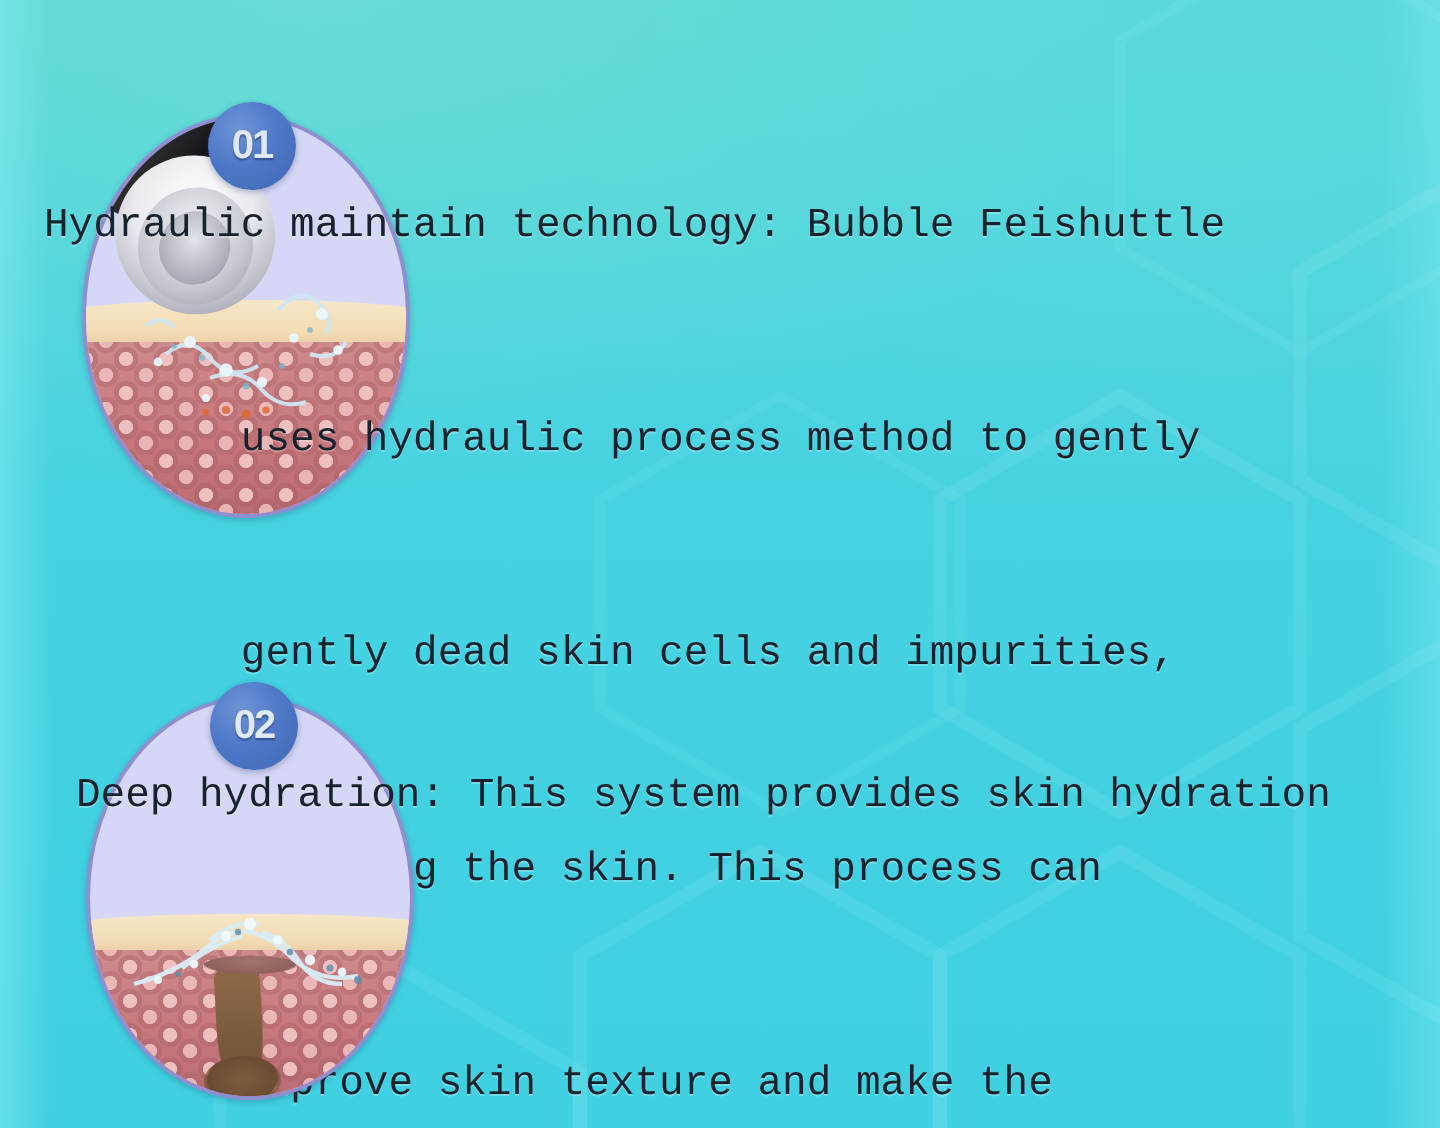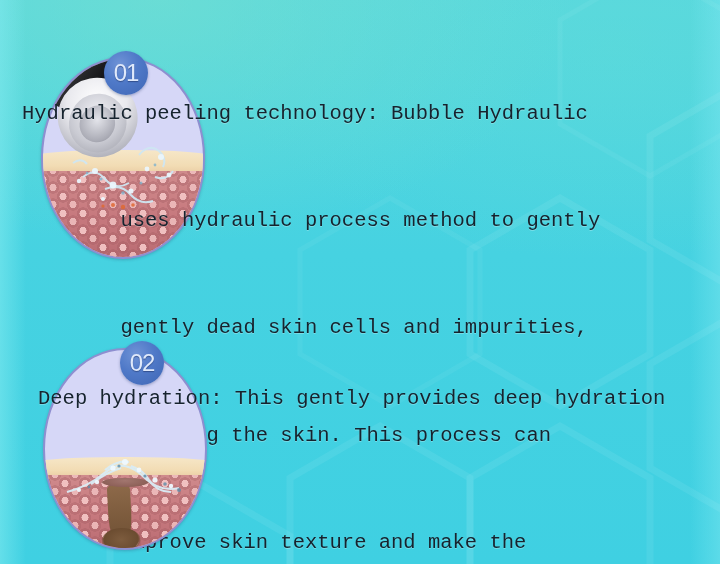--- a/index.html
+++ b/index.html
@@ -95,26 +95,26 @@
 
   
   .badge{
     position:absolute;width:44px;height:44px;border-radius:50%;
     background:radial-gradient(circle at 36% 30%,#6f93d6 0%,#4f79c8 45%,#3f66b4 100%);
     display:flex;align-items:center;justify-content:center;
     box-shadow:0 1px 3px rgba(30,50,100,.35);
   }
   .badge span{
     font-family:"Liberation Sans","DejaVu Sans",sans-serif;
-    font-size:24px;font-weight:400;color:#dfe9fb;line-height:1;
+    font-size:20px;font-weight:700;color:#dfe9fb;line-height:1;
     letter-spacing:-1px;
     text-shadow:0 1px 1px rgba(25,45,95,.55);
   }
   #badge1{left:104px;top:51px;}
-  #badge2{left:120px;top:341px;text-align:center;}
+  #badge2{left:105px;top:341px;text-align:center;}
 </style>
 </head>
 <body>
 
 <div id="stage">
 
   <div class="band left"></div>
   <div class="band right"></div>
 
   <svg class="hexlayer" viewBox="0 0 720 564" preserveAspectRatio="none">
@@ -182,21 +182,21 @@
             <circle cx="60" cy="147" r="1.6"></circle>
         </g>
       </svg>
     </div>
 
     <div class="badge" id="badge1">
       <span>01</span>
     </div>
 
     <div class="para" id="p1">
-      <span class="l">Hydraulic peeling technology: Bubble Hydraulic</span>
+      <span class="l">Hydraulic maintain technology: Bubble Feishuttle</span>
       <span class="l">        uses hydraulic process method to gently</span>
       <span class="l">        gently dead skin cells and impurities,</span>
       <span class="l">        cleaning the skin. This process can</span>
       <span class="l">        improve skin texture and make the</span>
       
     </div>
   </div>
 
   <div class="block" id="block2">
 
@@ -235,20 +235,20 @@
           <circle cx="134" cy="140" r="2"></circle>
         </g>
       </svg>
     </div>
 
     <div class="badge" id="badge2" style="top:59px">
       <span>02</span>
     </div>
 
     <div class="para" id="p2" style="top:27px">
-      <span class="l">Deep hydration: This gently provides deep hydration</span>
+      <span class="l">Deep hydration: This system provides skin hydration</span>
       
       
       
     </div>
   </div>
 
 </div>
 
 </body></html>

